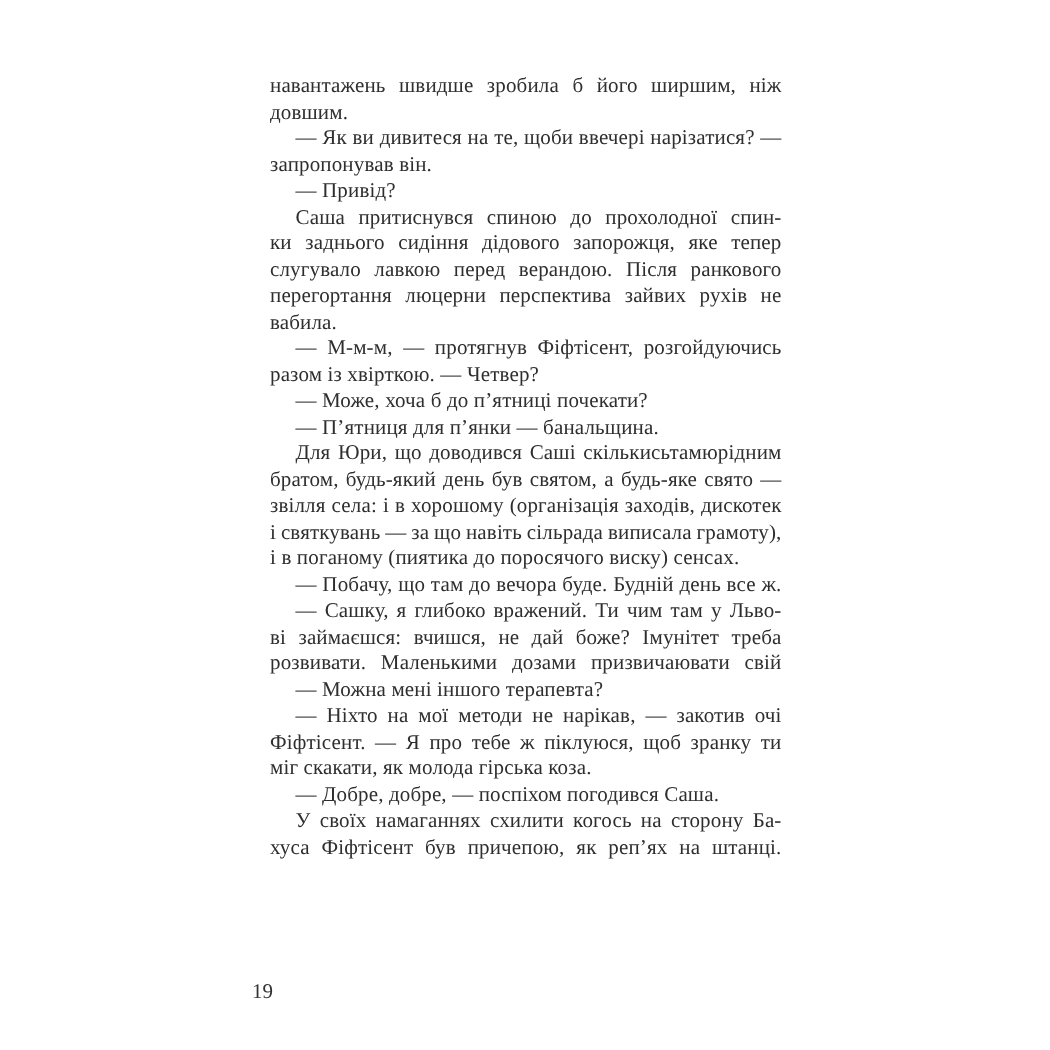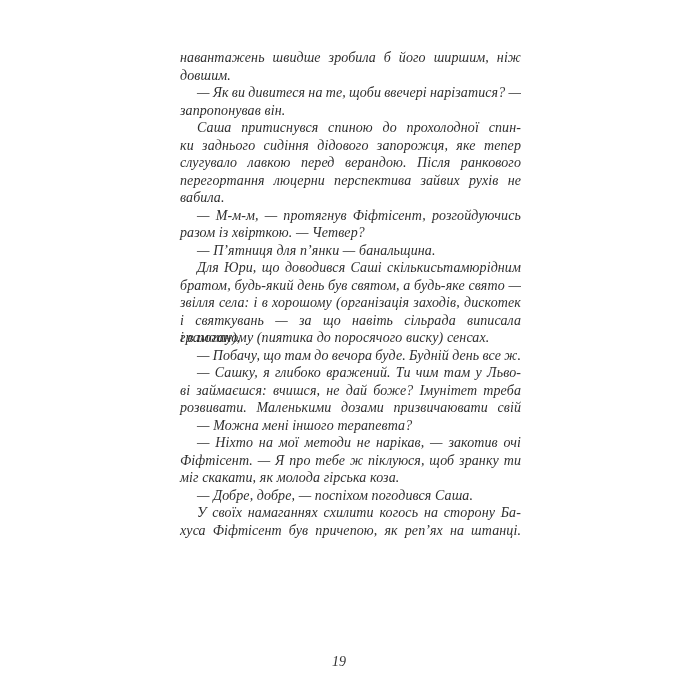--- a/index.html
+++ b/index.html
@@ -7,21 +7,20 @@
     padding: 0;
     background: #ffffff;
   }
   .page {
     position: relative;
     width: 700px;
     height: 700px;
     background: #ffffff;
     overflow: hidden;
     font-family: "Liberation Serif", serif;
-    font-style: italic;
   }
   .text-block {
     position: absolute;
     left: 180px;
     top: 49px;
     width: 341px;
     font-size: 14px;
     line-height: 17.5px;
     color: #2e2e2e;
     letter-spacing: 0.1px;
@@ -34,44 +33,46 @@
     text-align: justify;
     text-align-last: justify;
     word-spacing: -1px;
   }
   .line.ind {
     text-indent: 17px;
   }
   .page-number {
     position: absolute;
     top: 654px;
-    left: 180px;
+    left: 168px;
     width: 318px;
-    text-align: center;
+    text-align: left;
     font-size: 14px;
     color: #333333;
     font-family: "Liberation Serif", serif;
   }
 </style>
 </head>
 <body>
 
 <div class="page">
   <div class="text-block">
       <div class="line j">навантажень швидше зробила б його ширшим, ніж</div>
       <div class="line">довшим.</div>
       <div class="line j ind">— Як ви дивитеся на те, щоби ввечері нарізатися? —</div>
       <div class="line">запропонував він.</div>
+      <div class="line ind">— Привід?</div>
       <div class="line j ind">Саша притиснувся спиною до прохолодної спин-</div>
       <div class="line j">ки заднього сидіння дідового запорожця, яке тепер</div>
       <div class="line j">слугувало лавкою перед верандою. Після ранкового</div>
       <div class="line j">перегортання люцерни перспектива зайвих рухів не</div>
       <div class="line">вабила.</div>
       <div class="line j ind">— М-м-м, — протягнув Фіфтісент, розгойдуючись</div>
       <div class="line">разом із хвірткою. — Четвер?</div>
+      <div class="line ind">— Може, хоча б до п’ятниці почекати?</div>
       <div class="line ind">— П’ятниця для п’янки — банальщина.</div>
       <div class="line j ind">Для Юри, що доводився Саші скількисьтамюрідним</div>
       <div class="line j">братом, будь-який день був святом, а будь-яке свято —</div>
       <div class="line j">звілля села: і в хорошому (організація заходів, дискотек</div>
       <div class="line j">і святкувань — за що навіть сільрада виписала грамоту),</div>
       <div class="line">і в поганому (пиятика до поросячого виску) сенсах.</div>
       <div class="line j ind">— Побачу, що там до вечора буде. Будній день все ж.</div>
       <div class="line j ind">— Сашку, я глибоко вражений. Ти чим там у Льво-</div>
       <div class="line j">ві займаєшся: вчишся, не дай боже? Імунітет треба</div>
       <div class="line j">розвивати. Маленькими дозами призвичаювати свій</div>

